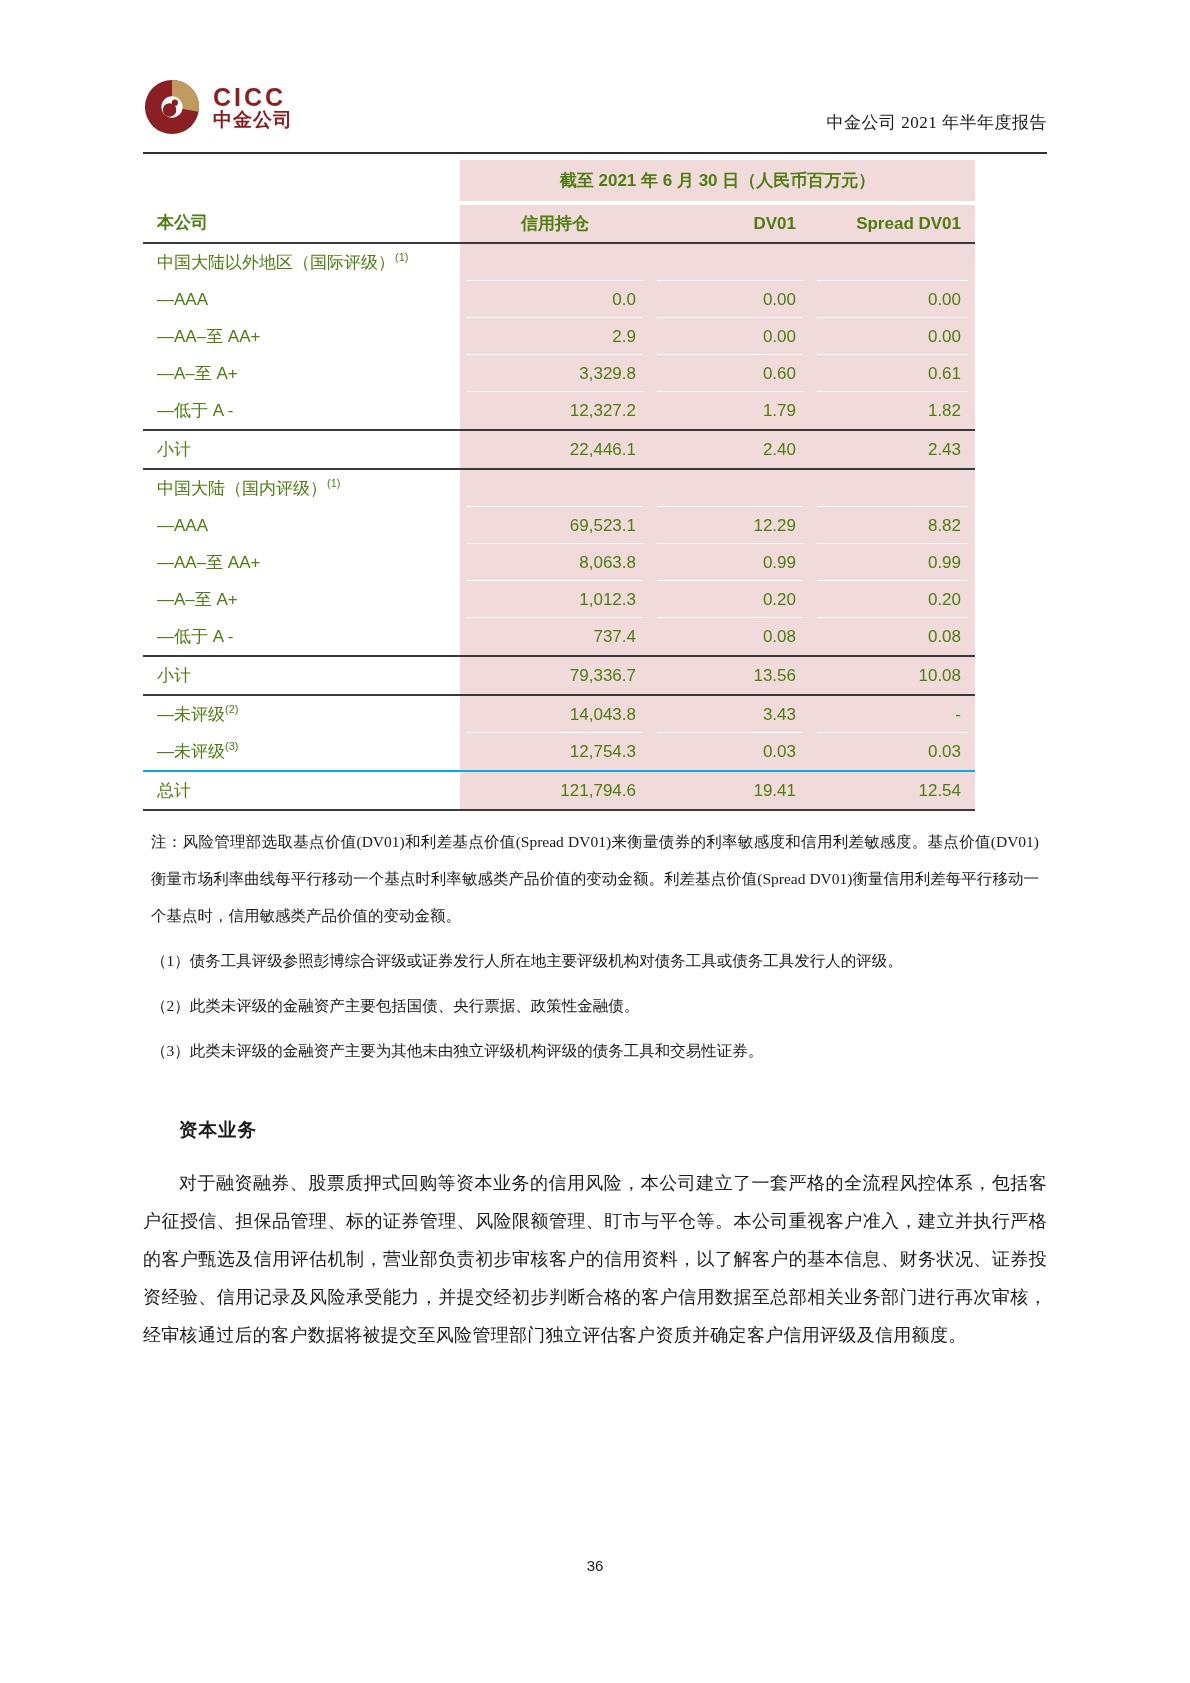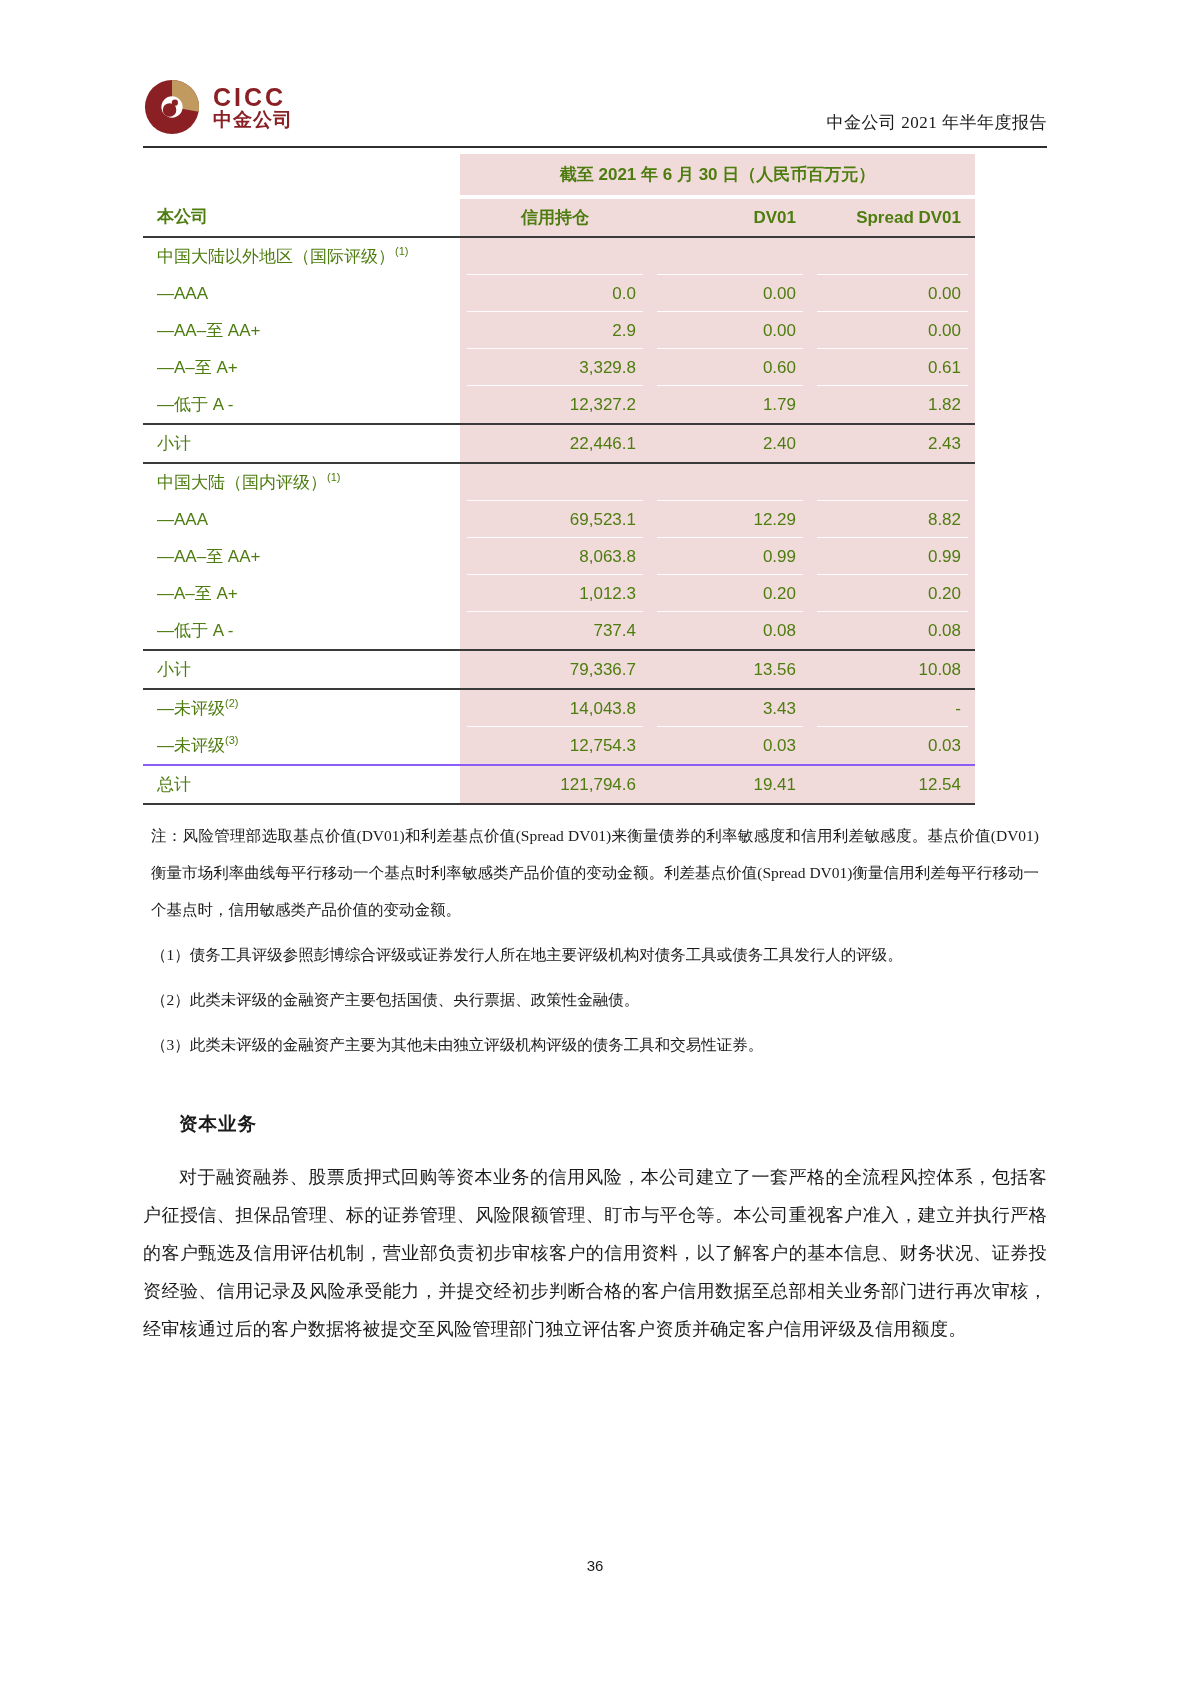--- a/index.html
+++ b/index.html
@@ -15,21 +15,21 @@
     color: #1a1a1a;
     overflow: hidden;
   }
 
   
   .masthead {
     display: flex;
     justify-content: space-between;
     align-items: flex-end;
     border-bottom: 2px solid #2e2e2e;
-    padding-bottom: 10px;
+    padding-bottom: 16px;
   }
   .logo { display: flex; align-items: center; gap: 12px; }
   .logo-text { display: flex; flex-direction: column; line-height: 1.05; }
   .logo-brand {
     font-family: "Liberation Sans", "DejaVu Sans", sans-serif;
     font-weight: bold; font-size: 25px; letter-spacing: 3px; color: #8a2024;
   }
   .logo-brand-cn {
     font-family: "Liberation Sans", "DejaVu Sans", sans-serif;
     font-weight: bold; font-size: 19px; letter-spacing: 1px; color: #8a2024;
@@ -53,21 +53,21 @@
     border-bottom: 4px solid #ffffff;
   }
   tr.cols th { font-weight: bold; border-bottom: 2px solid #3a3a3a; }
   th.company { text-align: left; padding-left: 2px; }
   th.c-credit { text-align: center; }
   th.c-dv01, th.c-spread { text-align: right; }
   td.label { text-align: left; padding-left: 2px; }
   td.num { text-align: right; }
   td.label sup, .fn-sup { font-size: 11px; }
   tr.subtotal td { border-top: 2px solid #3a3a3a; border-bottom: 2px solid #3a3a3a; }
-  tr.total td { border-top: 2px solid #8b5cf6; border-bottom: 2px solid #3a3a3a; }
+  tr.total td { border-top: 2px solid #0ea5e9; border-bottom: 2px solid #3a3a3a; }
   td.sep::after {
     content: ""; position: absolute; left: 7px; right: 7px; bottom: -1px;
     height: 2px; background: rgba(255,255,255,0.9);
   }
 
   
   .notes { margin-top: 12px; font-size: 15.5px; line-height: 37px; }
   .notes p { margin: 8px; }
   .note-intro { text-align: justify; }
 

